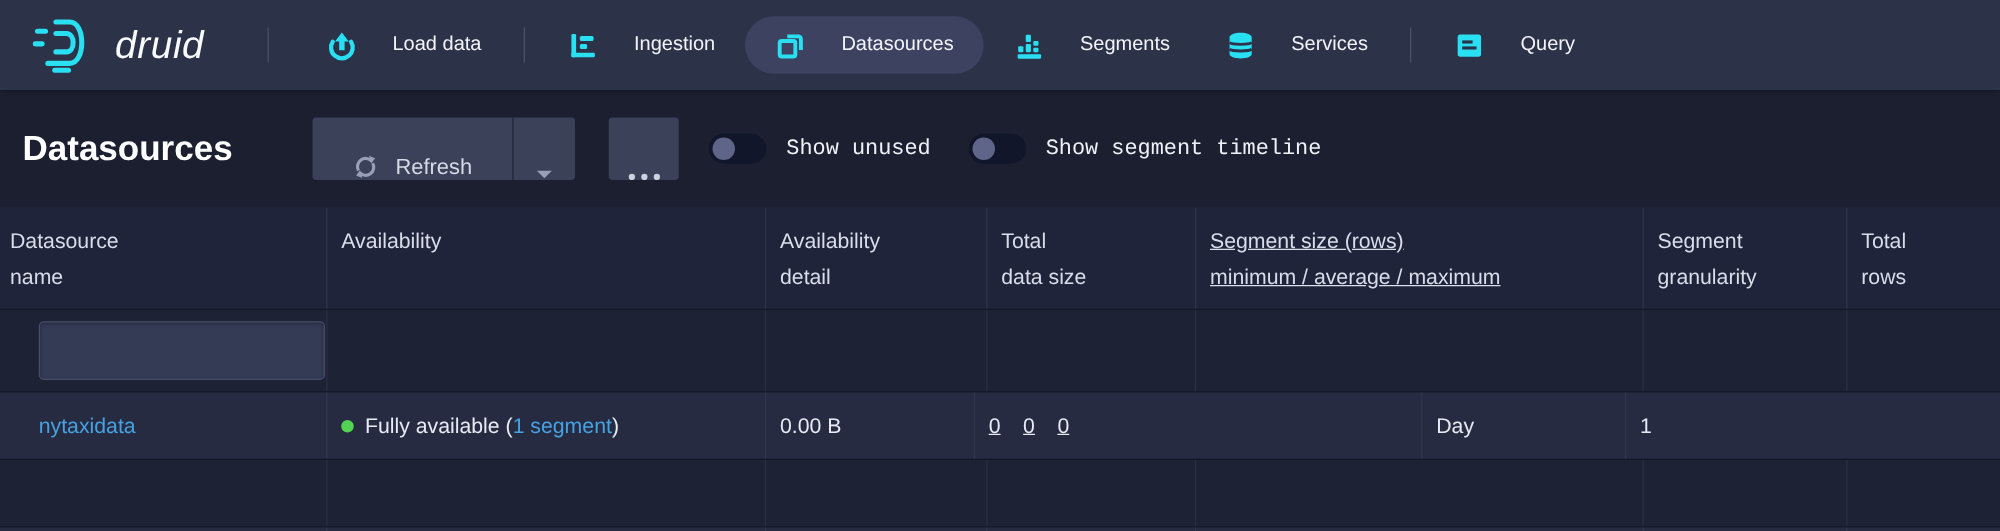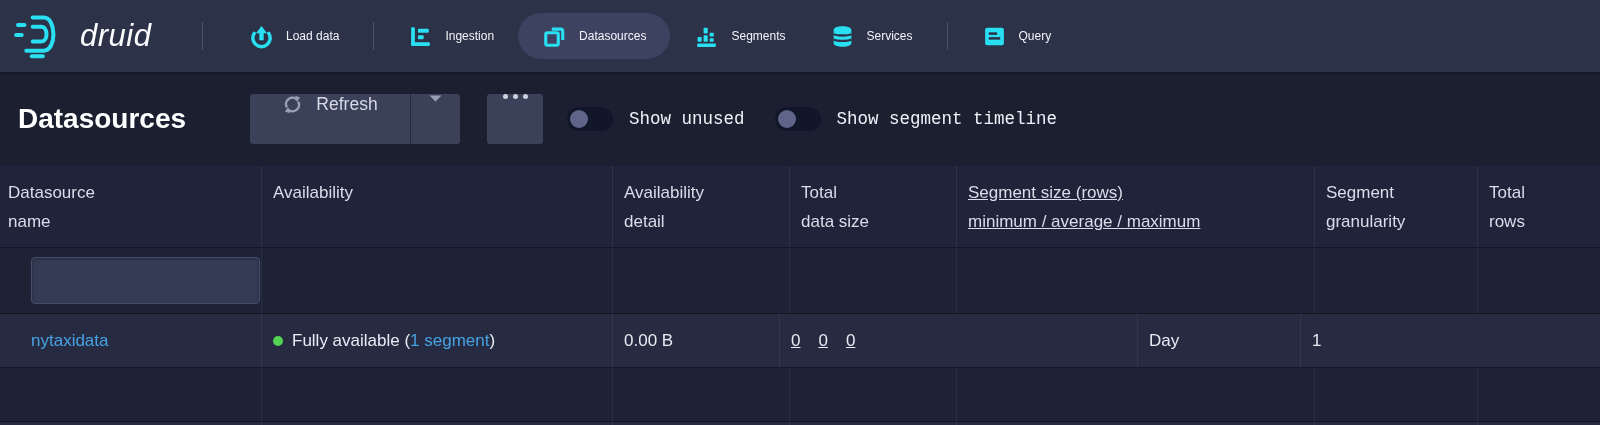--- a/index.html
+++ b/index.html
@@ -9,49 +9,49 @@
     background: #1e2235;
     color: #e8ebf4;
     -webkit-font-smoothing: antialiased;
   }
   .app { width: 1600px; height: 425px; overflow: hidden; position: relative; }
 
   
   .navbar {
     height: 72px; background: #2c3248;
     display: flex; align-items: center;
-    padding-left: 14px;
+    padding-left: 26px;
     box-shadow: 0 1px 3px rgba(0,0,0,.35);
     position: relative; z-index: 2;
   }
   .logo { display: flex; align-items: center; gap: 12px; width: 176px; cursor: pointer; }
   .logo-text {
     font-size: 31px; font-style: italic; font-weight: 500;
     color: #fafbfd; letter-spacing: .5px;
   }
   .nav-sep { width: 1px; height: 28px; background: #4b5269; margin: 0 12px; flex: none; }
   .nav-item {
-    display: flex; align-items: center; gap: 12px;
+    display: flex; align-items: center; gap: 28px;
     height: 46px; padding: 0 20px; margin: 0 2px;
-    font-size: 12px; color: #f2f4f9; border-radius: 23px;
+    font-size: 16px; color: #f2f4f9; border-radius: 23px;
     cursor: pointer; white-space: nowrap;
   }
   .nav-item.active { background: #3c4260; padding: 0 24px; }
   .nav-item svg { flex: none; }
 
   
   .controls {
     height: 94px; background: #1b1f30;
     display: flex; align-items: center; padding-left: 18px;
   }
   .page-title { font-size: 28px; font-weight: 700; color: #ffffff; width: 232px; flex: none; }
   .btn {
     height: 50px; background: #3b4159; border: none; cursor: pointer;
     color: #d6dae6; font-size: 17.5px; font-family: inherit;
-    display: flex; align-items: flex-start; justify-content: center;
+    display: flex; align-items: flex-end; justify-content: center;
   }
   .btn-refresh { width: 160px; border-radius: 3px 0 0 3px; gap: 13px; }
   .btn-caret { width: 50px; border-radius: 0 3px 3px 0; border-left: 1px solid #262b3d; }
   .btn-more { width: 56px; margin-left: 27px; border-radius: 3px; gap: 5px; }
   .dot-sm { width: 5px; height: 5px; border-radius: 50%; background: #cdd2df; }
 
   .switch { margin-left: 24px; width: 46px; height: 24px; border-radius: 12px;
     background: #12162a; position: relative; flex: none; cursor: pointer; }
   .switch .knob { position: absolute; left: 3px; top: 3px; width: 18px; height: 18px;
     border-radius: 50%; background: #5e6588; }

